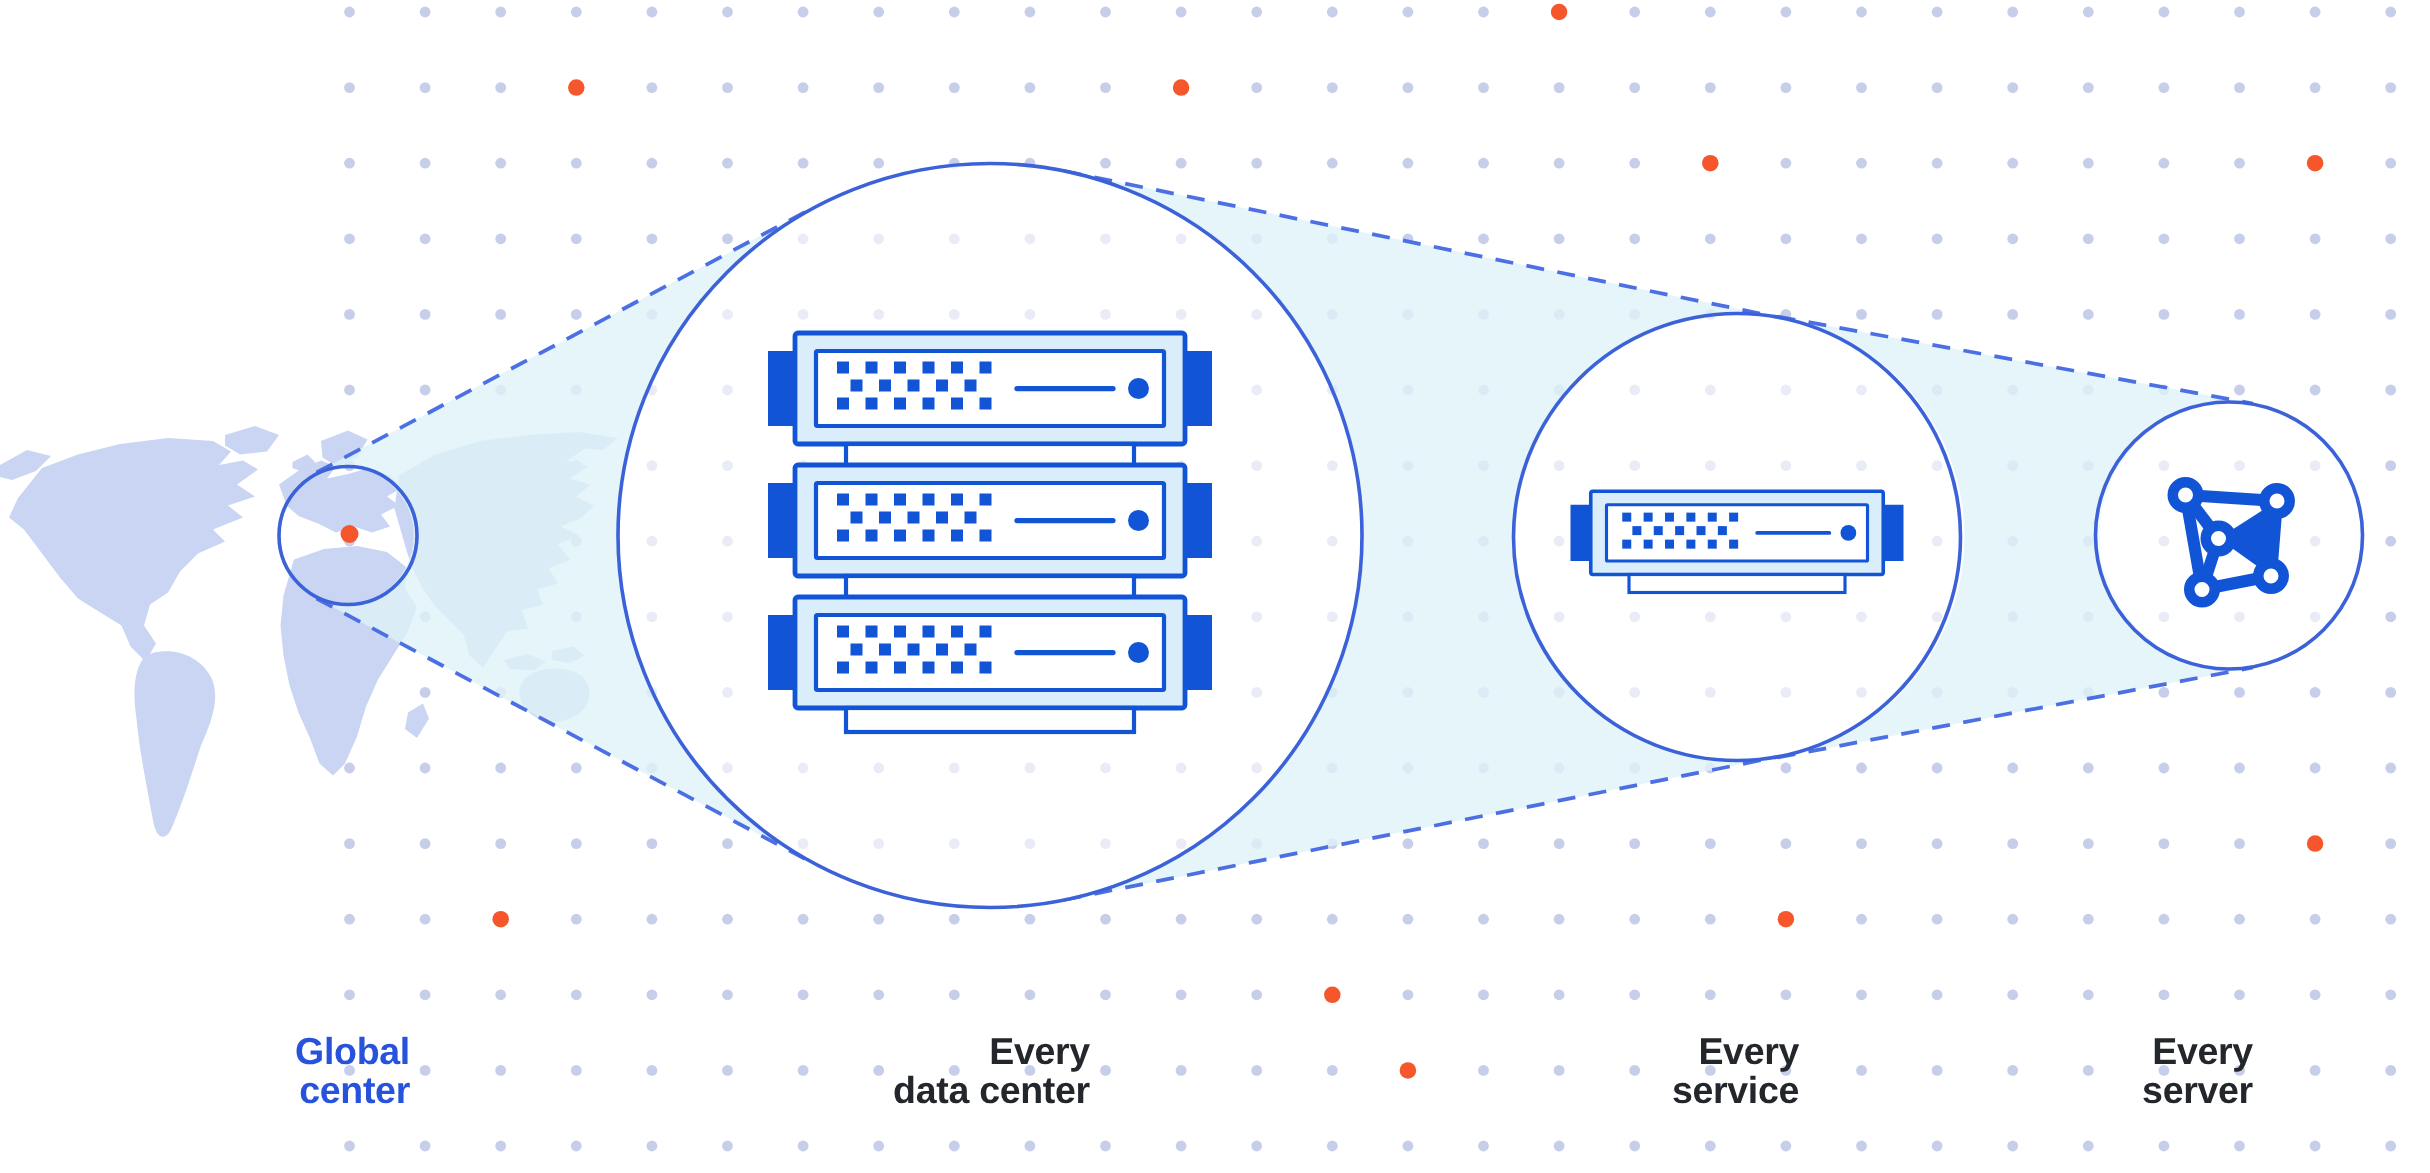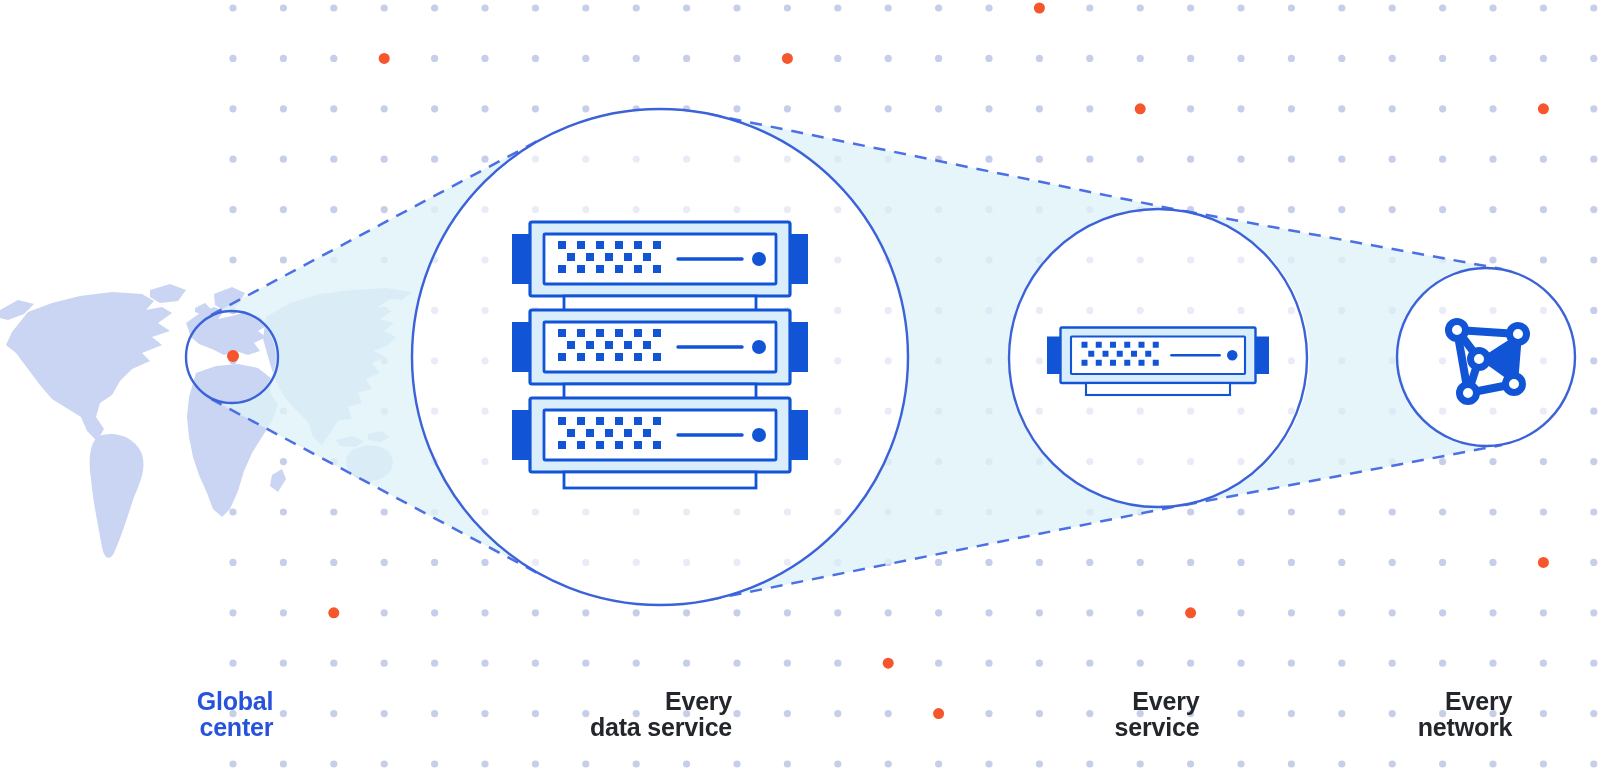--- a/index.html
+++ b/index.html
@@ -598,23 +598,23 @@
       </g>
     </g>
   </svg>
 
   <div class="label blue" style="left: 235px;">
     <span>Global</span><br>
     <span>center</span>
   </div>
   <div class="label" style="left: 661px;">
     <span>Every</span><br>
-    <span>data service</span>
+    <span>data center</span>
   </div>
   <div class="label" style="left: 1157px;">
     <span>Every</span><br>
     <span>service</span>
   </div>
   <div class="label" style="left: 1465px;">
     <span>Every</span><br>
-    <span>network</span>
+    <span>server</span>
   </div>
 </div>
 
 </body></html>

